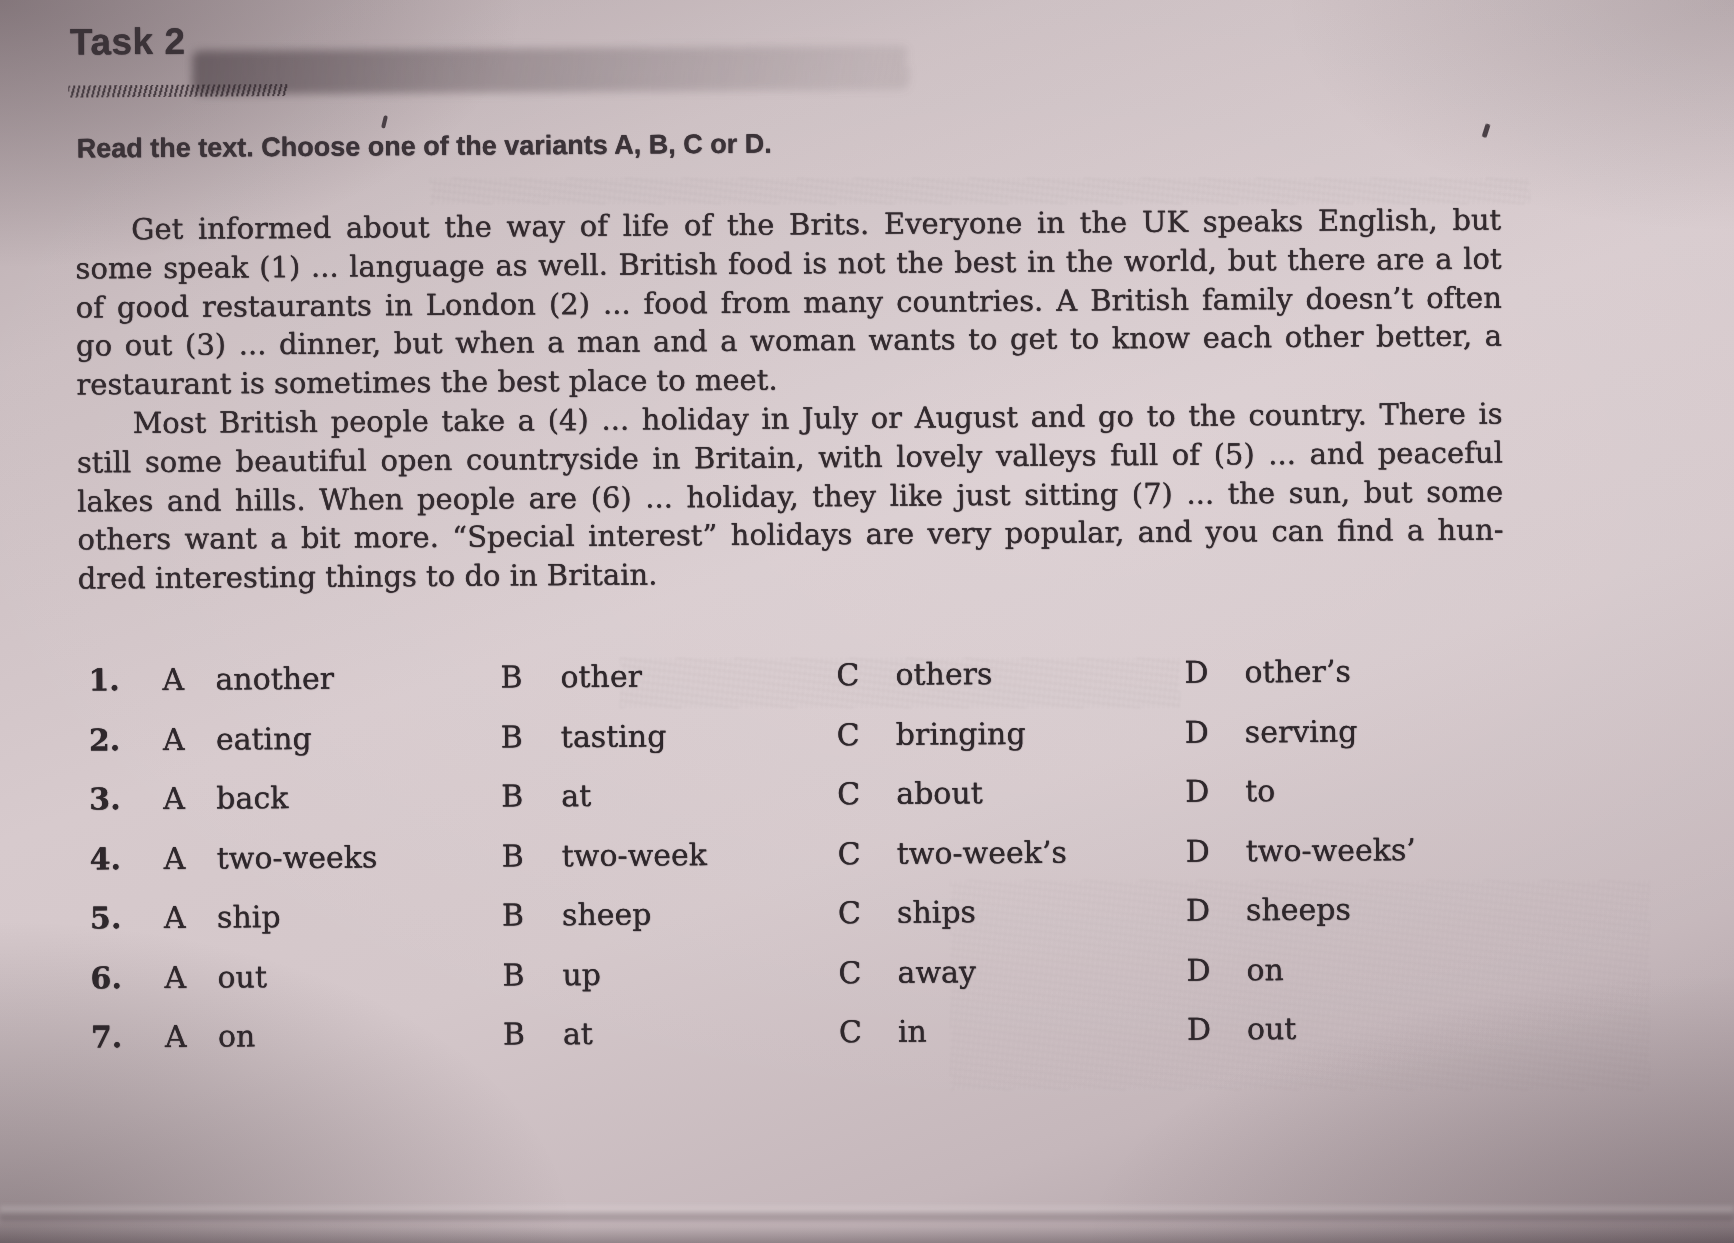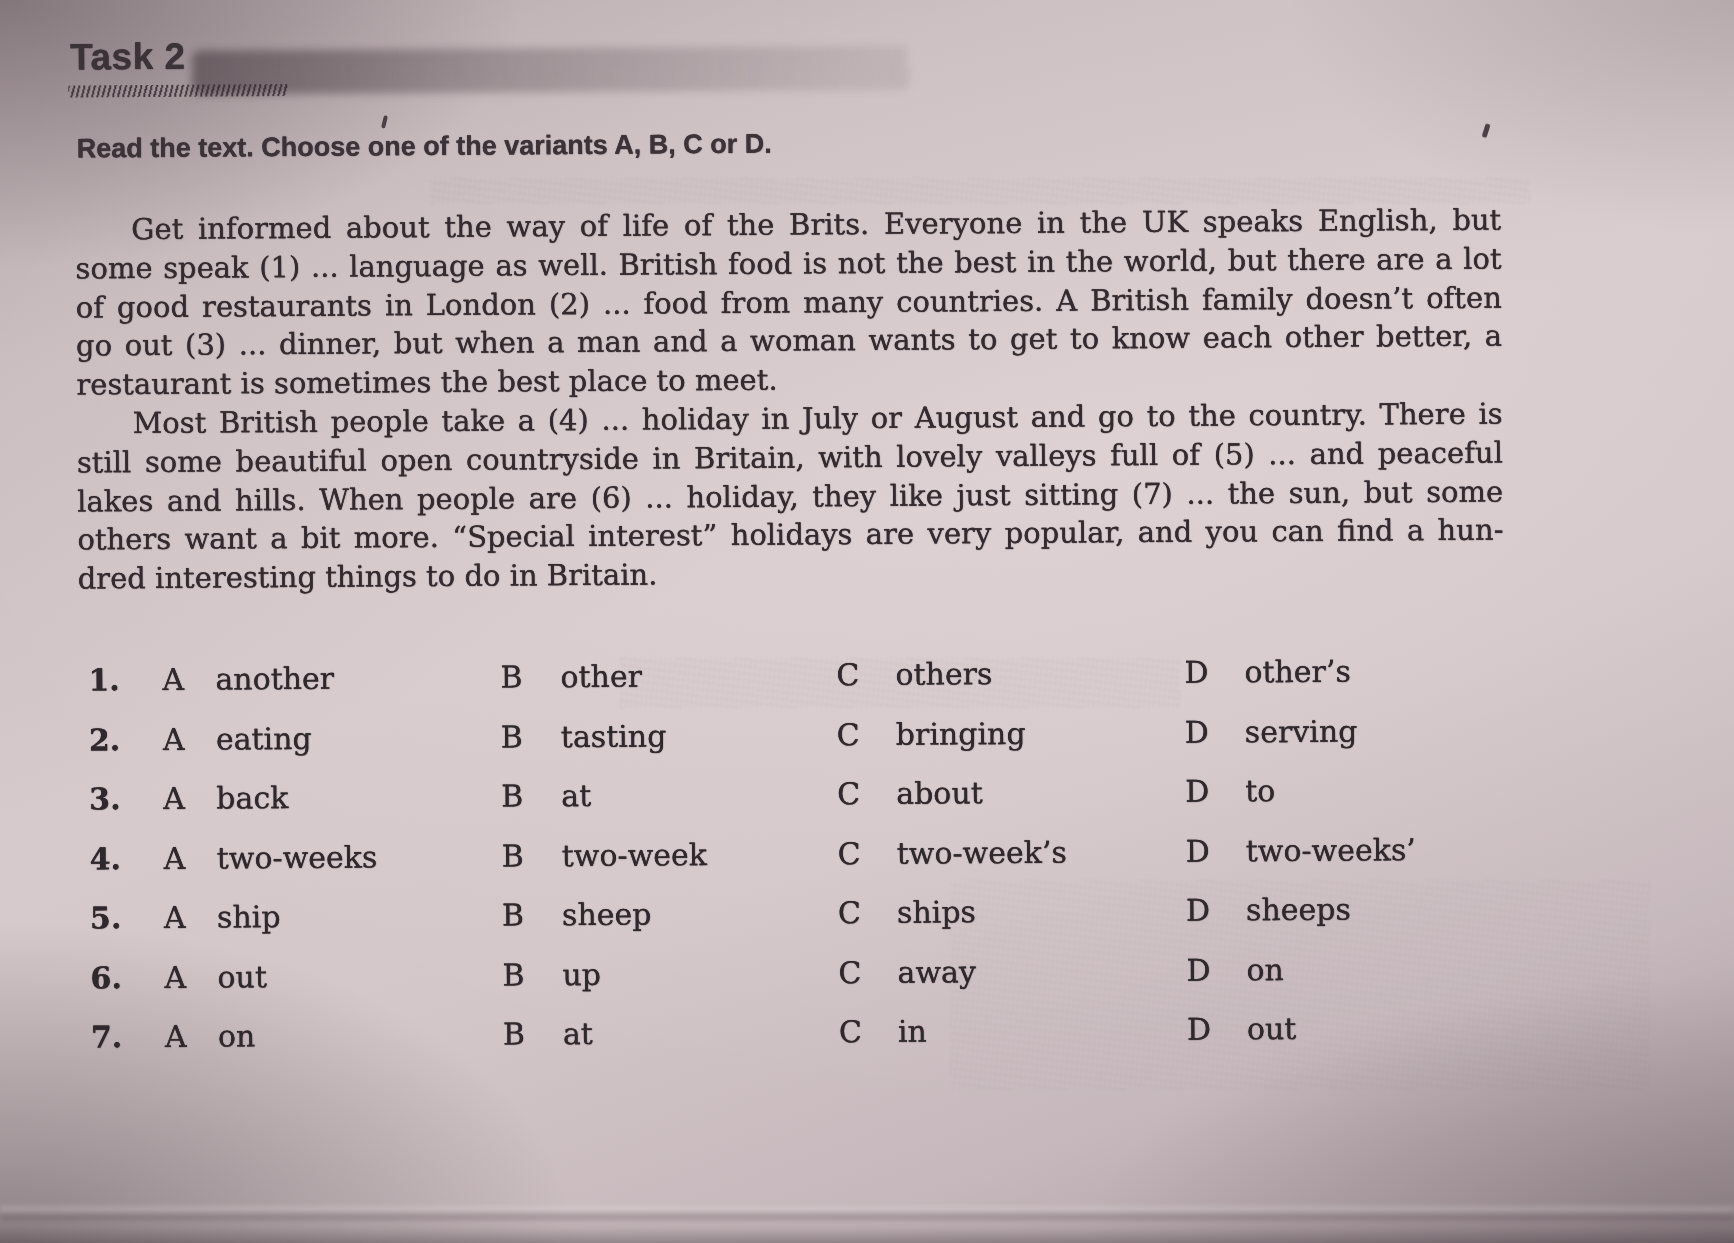--- a/index.html
+++ b/index.html
@@ -10,21 +10,21 @@
       radial-gradient(42% 30% at 0% 0%,   rgba(40,28,34,0.34), transparent 72%),
       radial-gradient(46% 36% at 0% 100%, rgba(40,28,34,0.40), transparent 72%),
       radial-gradient(52% 30% at 100% 100%, rgba(40,28,34,0.24), transparent 72%),
       radial-gradient(36% 26% at 100% 0%, rgba(40,28,34,0.16), transparent 72%),
       radial-gradient(95% 75% at 62% 38%, rgba(255,248,250,0.16), transparent 70%),
       linear-gradient(160deg,#b3a5a9 0%,#cbbec1 20%,#d7cacd 45%,#d4c7ca 62%,#c5b7bb 82%,#a3959a 100%);
   }
   .content{position:absolute;inset:0;transform:rotate(-0.4deg);color:var(--ink,#332b2f);}
   .soft{text-shadow:0 0 0.8px currentColor, 0.4px 0.5px 0.9px rgba(52,40,46,0.28);}
 
-  .task-label{position:absolute;left:74px;top:31px;
+  .task-label{position:absolute;left:74px;top:16px;
     font-family:"Liberation Sans",sans-serif;font-weight:700;font-size:37px;
     color:var(--heading,#3b3338);letter-spacing:0.5px;}
   .smudge{position:absolute;left:196px;top:46px;width:716px;height:44px;border-radius:8px;
     background:
       repeating-linear-gradient(100deg, rgba(58,48,54,0.30) 0 2px, transparent 2px 6px),
       linear-gradient(to right, rgba(72,60,66,0.55), rgba(72,60,66,0.28) 35%, rgba(72,60,66,0.12) 65%, transparent 95%);
     filter:blur(4px);}
   .hatch{position:absolute;left:72px;top:80px;width:220px;height:12px;
     background:repeating-linear-gradient(105deg, rgba(52,42,48,0.85) 0 2px, transparent 2px 5px);
     filter:blur(0.6px);border-radius:2px;}

